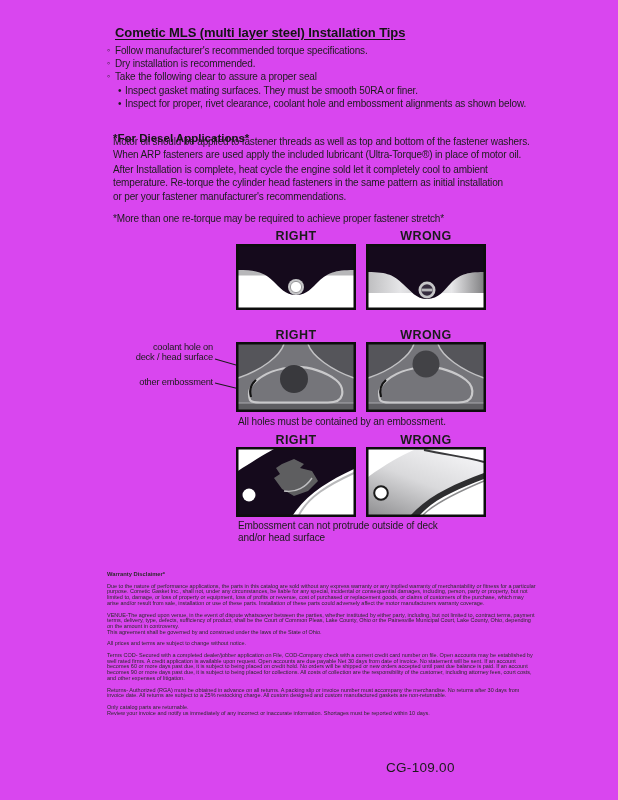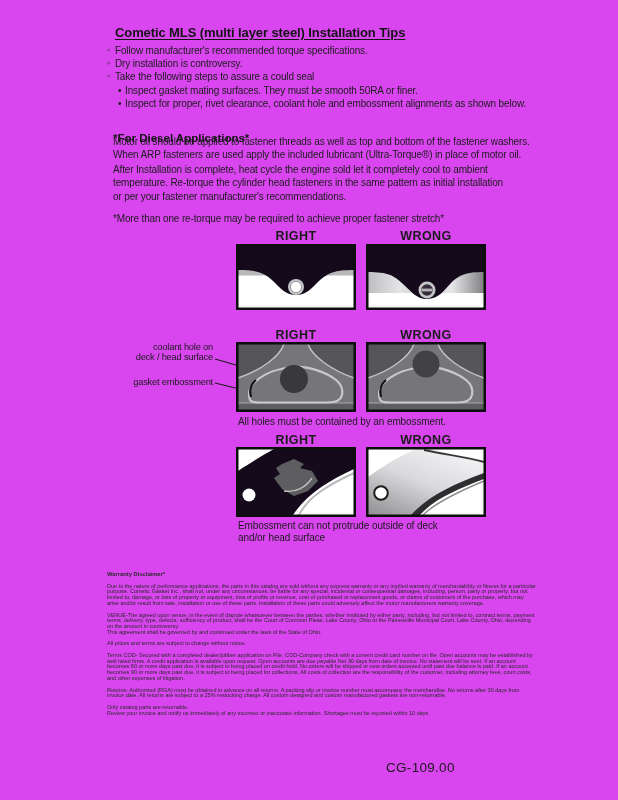--- a/index.html
+++ b/index.html
@@ -49,25 +49,25 @@
 
   <div class="doc-title">Cometic MLS (multi layer steel) Installation Tips</div>
 
   <div class="tips">
     <div class="tip-row">
       <span class="marker">◦</span>
       <span>Follow manufacturer's recommended torque specifications.</span>
     </div>
     <div class="tip-row">
       <span class="marker">◦</span>
-      <span>Dry installation is controversy.</span>
+      <span>Dry installation is recommended.</span>
     </div>
     <div class="tip-row">
       <span class="marker">◦</span>
-      <span>Take the following steps to assure a could seal</span>
+      <span>Take the following clear to assure a proper seal</span>
     </div>
     <div class="tip-row sub">
       <span class="marker">•</span>
       <span>Inspect gasket mating surfaces.  They must be smooth 50RA or finer.</span>
     </div>
     <div class="tip-row sub">
       <span class="marker">•</span>
       <span>Inspect for proper, rivet clearance, coolant hole and embossment alignments as shown below.</span>
     </div>
   </div>
@@ -111,21 +111,21 @@
     <rect x="55.5" y="44.6" width="11" height="2.8" fill="#b5b5b7"></rect>
     <rect x="1.25" y="1.25" width="117.5" height="63.5" fill="none" stroke="#0d0d0d" stroke-width="2.5"></rect>
   </svg>
 
 
   <div class="rw-label" style="left:236px;top:328px;">RIGHT</div>
   <div class="rw-label" style="left:366px;top:328px;">WRONG</div>
 
   <div class="side-label pre" id="lbl-coolant">coolant hole on
 deck / head surface</div>
-  <div class="side-label" id="lbl-emboss">gasket embossment</div>
+  <div class="side-label" id="lbl-emboss">other embossment</div>
   <svg id="leader-svg" width="95" height="48" viewBox="0 0 95 48">
     <line x1="7" y1="7" x2="87" y2="30" stroke="#1a1a1a" stroke-width="1.1"></line>
     <line x1="7" y1="31" x2="48" y2="41" stroke="#1a1a1a" stroke-width="1.1"></line>
   </svg>
 
   <svg class="dbox" style="left:236px;top:342px;" width="120" height="70" viewBox="0 0 120 70">
     <rect x="2" y="2" width="116" height="66" fill="#75757a"></rect>
     <path d="M2,2 L48,2 C44,14 26,28 2,36 Z" fill="#55555a"></path>
     <path d="M48,2 C44,14 26,28 2,36" fill="none" stroke="#c2c2c4" stroke-width="1.5"></path>
     <path d="M118,2 L72,2 C76,14 95,28 118,36 Z" fill="#55555a"></path>

